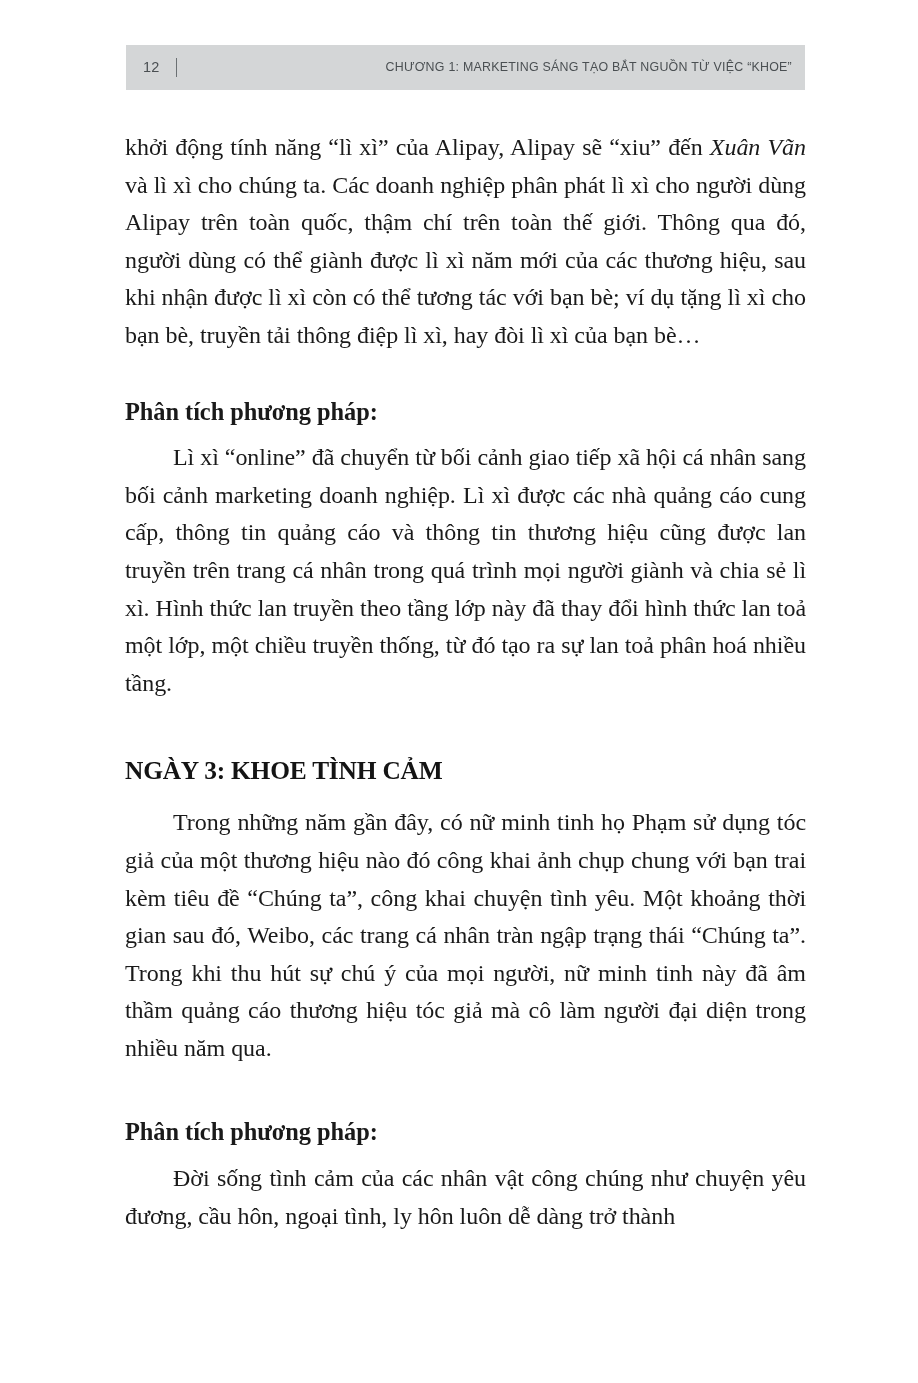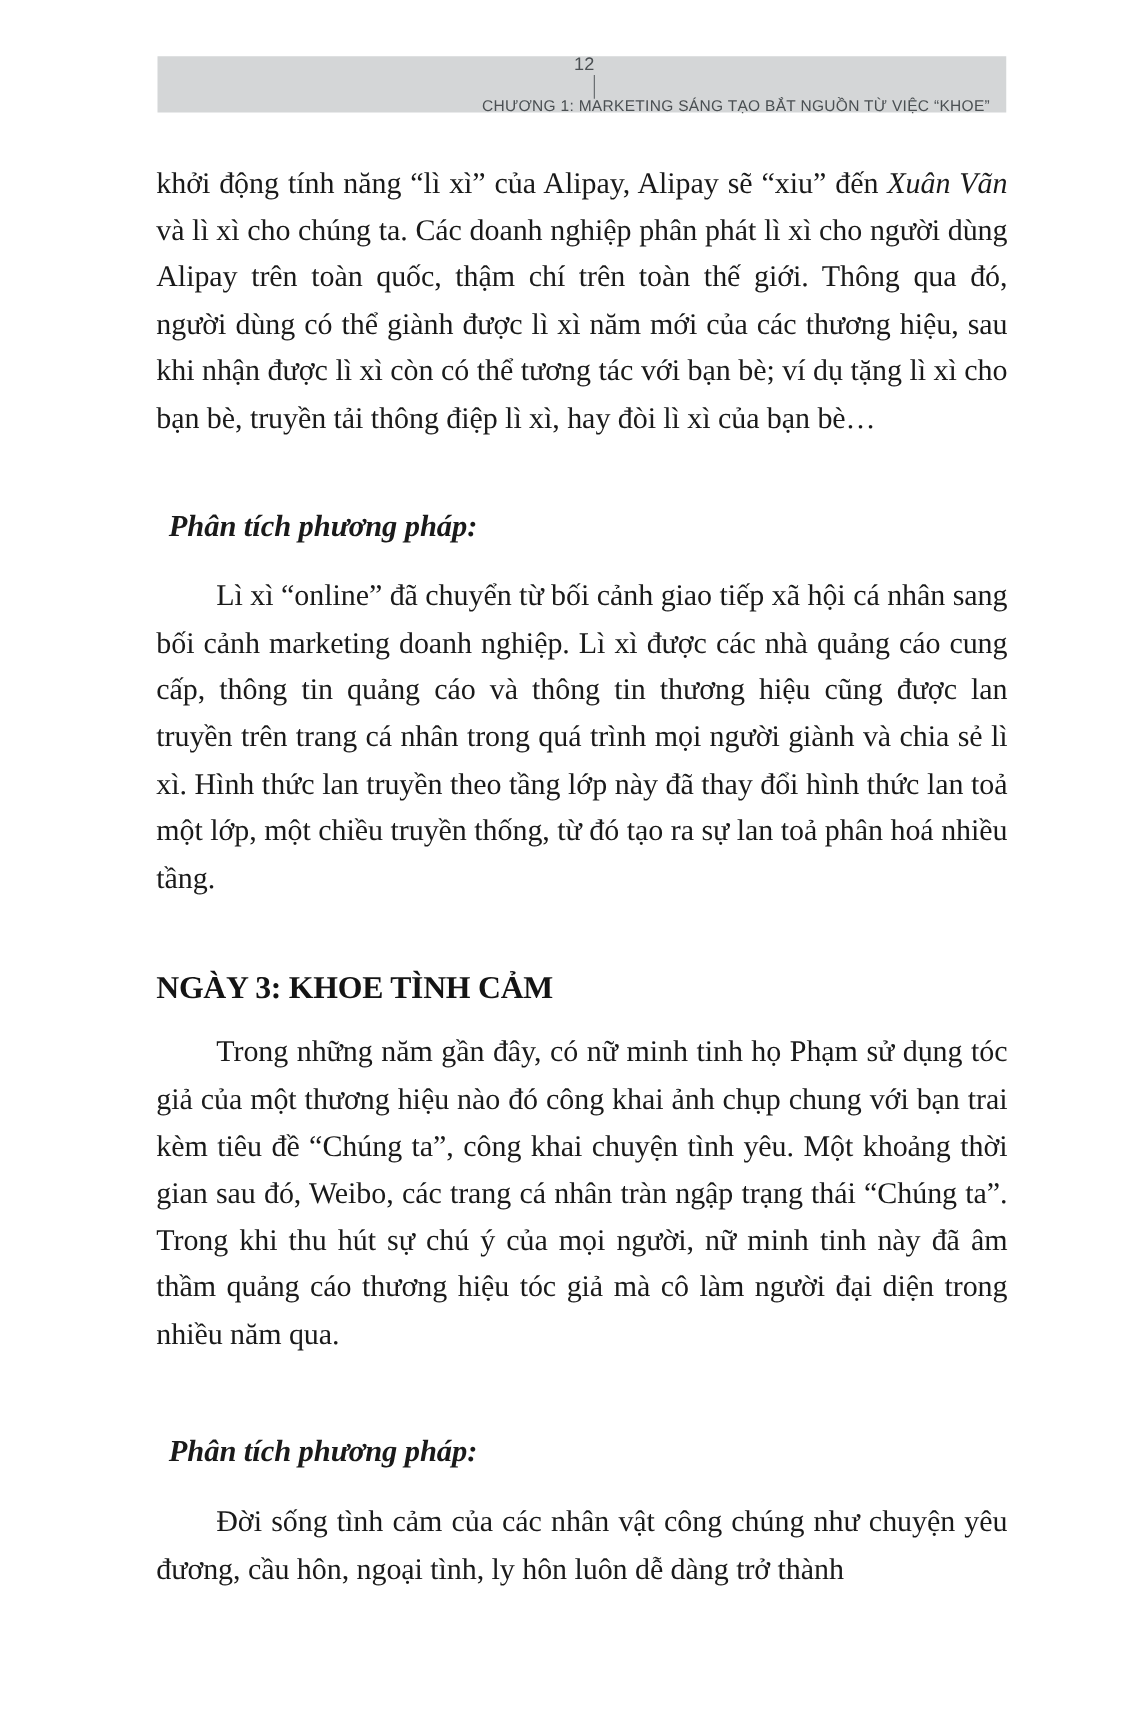--- a/index.html
+++ b/index.html
@@ -28,21 +28,20 @@
     position: absolute;
     left: 126px;
     top: 45px;
     width: 679px;
     height: 45px;
     background: #d4d6d7;
     display: flex;
     align-items: center;
     box-sizing: border-box;
     padding: 0 13px 0 17px;
-    flex-direction: column;
   }
   .folio {
     font-family: "Liberation Sans", "DejaVu Sans", sans-serif;
     font-size: 14.5px;
     color: #4a4f52;
     letter-spacing: 0.2px;
     line-height: 1;
   }
   .folio-rule {
     width: 1px;
@@ -80,25 +79,24 @@
     letter-spacing: -0.05px;
     hyphens: none;
   }
   p.body-text.indent { text-indent: 2.0em; }
   p.body-text.no-indent { text-indent: 0; }
   p.body-text.flush-last { text-align-last: left; }
 
   em.title-italic { font-style: italic; }
 
   h3.analysis-heading {
-    margin: 10px;
+    margin: 0;
     font-size: 24.4px;
     line-height: 37.6px;
     font-weight: 700;
-    font-style: italic;
     letter-spacing: -0.05px;
   }
 
   h2.section-heading {
     margin: 0;
     font-family: Liberation Serif, serif;
     font-size: 25.4px;
     line-height: 34px;
     font-weight: 700;
     letter-spacing: -0.2px;

